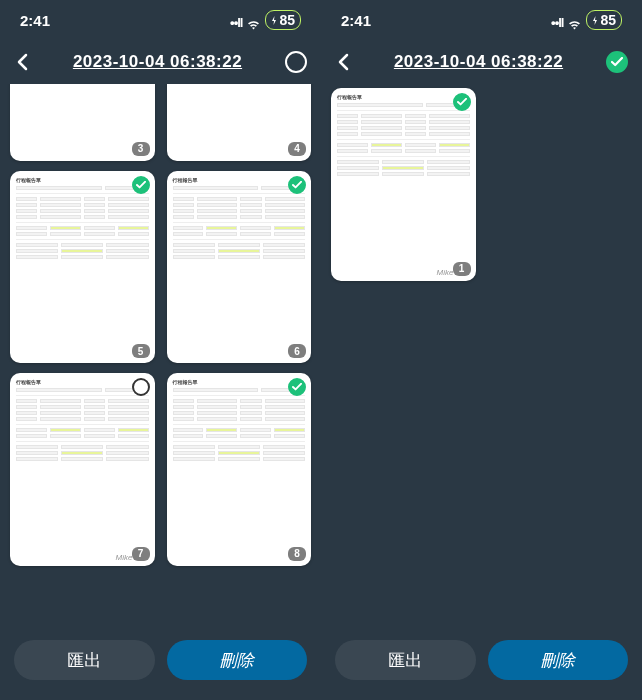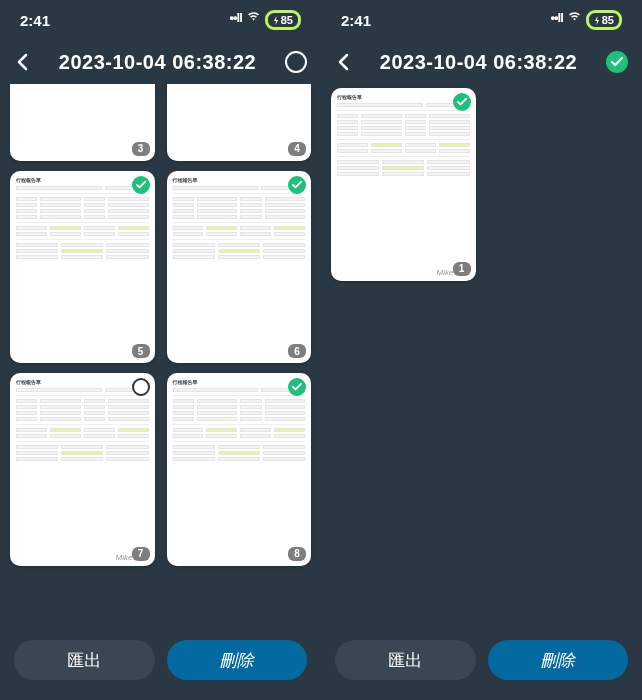--- a/index.html
+++ b/index.html
@@ -25,50 +25,51 @@
     display: flex;
     align-items: center;
     justify-content: space-between;
     padding: 0 20px;
     color: #fff;
     font-size: 15px;
     font-weight: 600;
   }
   .status-right {
     display: flex;
-    align-items: flex-start;
+    align-items: flex-end;
     gap: 4px;
     font-size: 13px;
   }
   .battery-badge {
-    border: 3px solid #bef264;
+    border: 1px solid #bef264;
     border-radius: 9px;
     padding: 1px 5px;
-    font-size: 11px;
+    font-size: 14px;
     font-weight: 700;
     display: flex;
     align-items: center;
     gap: 2px;
   }
   .header {
     height: 44px;
     display: flex;
     align-items: center;
     justify-content: space-between;
     padding: 0 14px;
     color: #fff;
   }
   .back-chevron {
     width: 16px; height: 16px;
     display:flex; align-items:center; justify-content:center;
   }
   .header-title {
-    font-size: 20px;
+    font-size: 17px;
     font-weight: 700;
     letter-spacing: .5px;
+    text-decoration: underline;
   }
   .select-circle {
     width: 22px; height: 22px;
     border: 2px solid #fff;
     border-radius: 50%;
   }
   .select-circle.checked-all {
     background: #1dc17a;
     border-color: #1dc17a;
     display: flex; align-items: center; justify-content: center;

